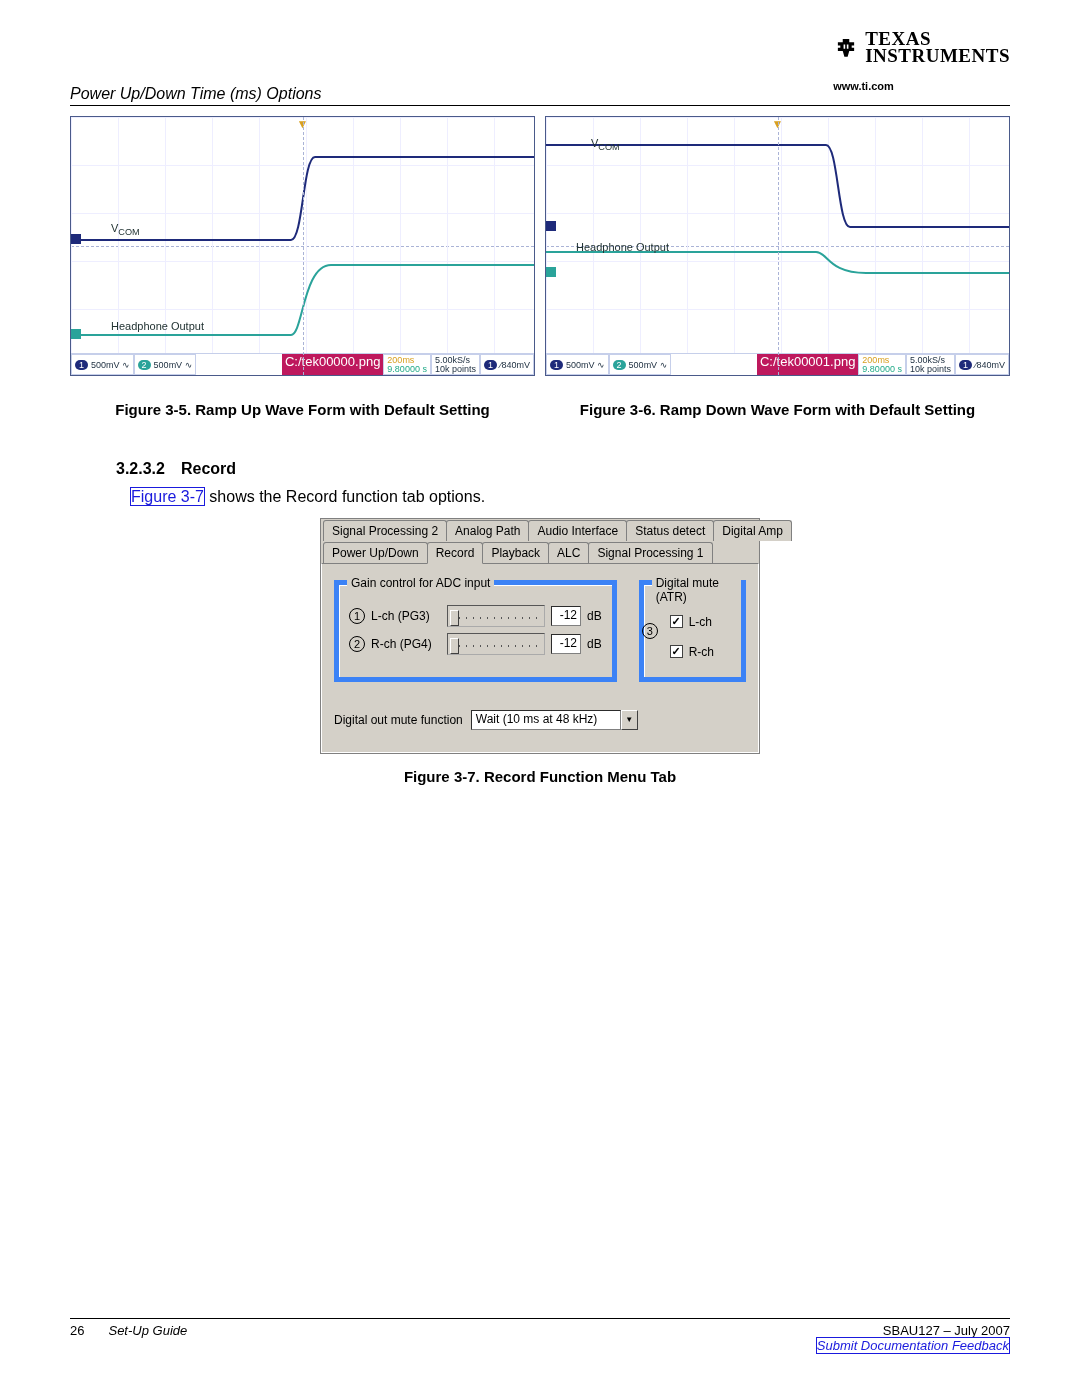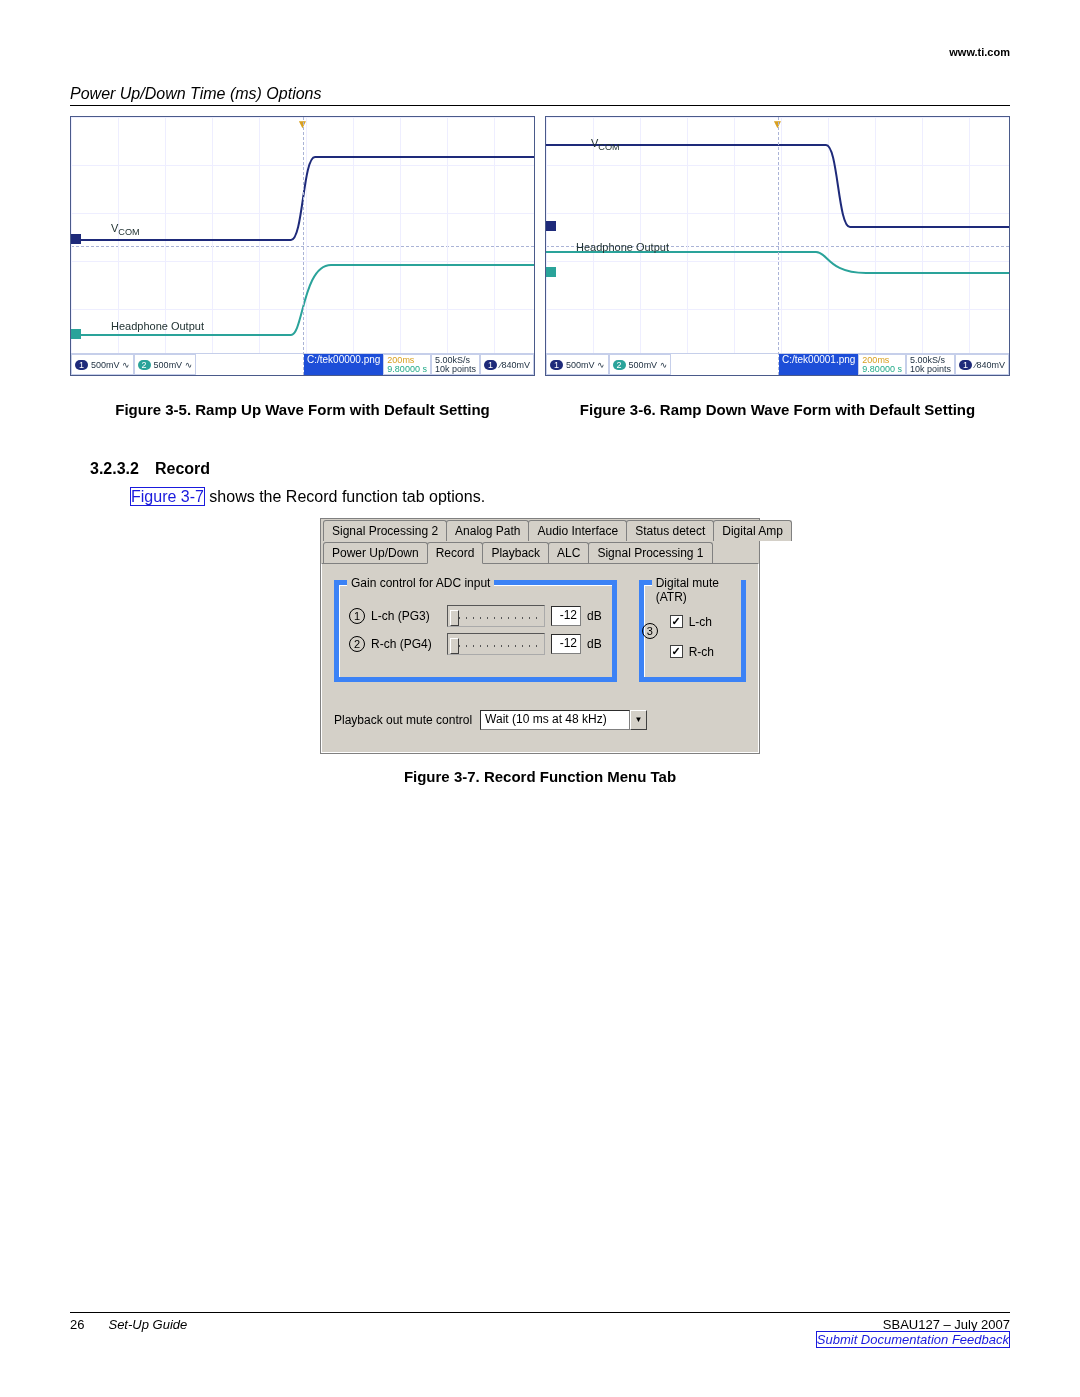--- a/index.html
+++ b/index.html
@@ -18,25 +18,25 @@
   .scope::after{content:"";position:absolute;top:0;bottom:0;left:50%;border-left:1px dashed #aab3d6}
   .scope .grat{position:absolute;inset:0;background-image:linear-gradient(to right,#eef 0 1px,transparent 1px 100%),linear-gradient(to bottom,#eef 0 1px,transparent 1px 100%);background-size:47px 48px;pointer-events:none}
   .trig-mark{position:absolute;top:0;left:50%;transform:translateX(-50%);font-size:12px;color:#d8a020}
   .wave{position:absolute;left:0;right:0;pointer-events:none}
   .lbl{position:absolute;font-size:11px;color:#233}
   .ch-tag{position:absolute;left:0;width:10px;height:10px}
   .scope-bottom{position:absolute;left:0;right:0;bottom:0;height:22px;display:flex;font-size:9px;color:#234;background:#fff;border-top:1px solid #c6cfea}
   .sb-seg{border:1px solid #c6cfea;padding:1px 3px;display:flex;align-items:center;white-space:nowrap}
   .sb-right{margin-left:auto;display:flex}
   .sb-num{background:#5a6aa3;color:#fff;border-radius:6px;padding:0 4px;margin-right:3px;font-size:9px}
-  .sb-black{background:#1d4ed8;color:#ccc;padding:1px 3px;font-size:10px;line-height:1.05}
+  .sb-black{background:#be185d;color:#ccc;padding:1px 3px;font-size:13px;line-height:1.05}
   .sb-orange{color:#d8a020}
   .fig-caps{display:flex;gap:10px;margin-top:25px}
   .fig-cap{flex:1;text-align:center;font-weight:bold;font-size:15px;line-height:1.25}
-  .sec-num-row{display:flex;gap:16px;margin-top:40px;margin-left:20px}
+  .sec-num-row{display:flex;gap:16px;margin-top:40px;margin-left:46px}
   .sec-num{font-weight:bold;font-size:16px}
   .sec-title{font-weight:bold;font-size:16px}
   .body-text{margin-top:10px;margin-left:60px;font-size:16px}
   .ref-link{color:#1a1add;text-decoration:none;border:1px solid #1a1add}
   .gui{width:440px;margin:12px auto 0 auto;background:#d4d0c8;border:1px solid #808080;font-family:Tahoma,Arial,sans-serif;font-size:12px;color:#000}
   .tab-row{display:flex;align-items:flex-end;height:22px;padding:0 2px;border-bottom:0}
   .tab{padding:3px 8px;border:1px solid #808080;border-bottom:none;background:#d4d0c8;margin-right:-1px;font-size:12px;white-space:nowrap;border-radius:3px 3px 0 0;cursor:default}
   .tab.active{background:#d4d0c8;position:relative;top:1px;border-bottom:1px solid #d4d0c8;z-index:2}
   .tab-body{border:1px solid #fff;border-top:1px solid #808080;padding:16px 12px 22px 12px;background:#d4d0c8}
   .panel-row{display:flex;gap:22px}
@@ -54,30 +54,39 @@
   .db{font-size:12px}
   .mute-fs .mute-row{display:flex;align-items:center;gap:6px;margin:16px 0 6px 16px}
   .mute-fs .callout-3{position:absolute;left:-2px;top:38px}
   .chk{width:13px;height:13px;border:1px solid #404040;background:#fff;display:inline-flex;align-items:center;justify-content:center;font-size:10px;font-weight:bold}
   .chk::before{content:"✓";font-size:11px;line-height:1;color:#000}
   .bottom-row{display:flex;align-items:center;gap:8px;margin-top:28px}
   .combo{display:flex}
   .combo-input{width:150px;height:20px;background:#fff;border:1px inset #808080;padding:1px 4px;font-size:12px}
   .combo-btn{width:17px;height:20px;background:#d4d0c8;border:1px solid #404040;border-top-color:#fff;border-left-color:#fff;display:flex;align-items:center;justify-content:center;font-size:8px}
   .fig-cap-7{text-align:center;font-weight:bold;font-size:15px;margin-top:14px}
-  .footer{position:absolute;left:70px;right:70px;bottom:50px;border-top:1px solid #000;padding-top:4px;display:flex;font-size:13px}
+  .footer{position:absolute;left:70px;right:70px;bottom:44px;border-top:1px solid #000;padding-top:4px;display:flex;font-size:13px}
   .pgnum{font-size:13px;margin-right:24px}
   .guide{font-style:italic;font-size:13px}
   .foot-right{margin-left:auto;text-align:right;font-size:13px}
   .feedback{color:#1a1add;text-decoration:none;border:1px solid #1a1add;font-style:italic}
 </style>
 </head>
 <body>
 
 <div class="logo-block">
+  <div class="logo-row">
+    <svg class="chip-icon" viewBox="0 0 32 32">
+        <path fill="#000" d="M6 10h6V6h8v4h6v4h-3v3h3v4h-6l-2 7h-4l-2-7H6v-4h3v-3H6z M13 13v5h2v-5z M17 13v5h2v-5z"></path>
+      </svg>
+    <div class="logo-text">
+      <span class="logo-top">TEXAS</span>
+      <span class="logo-bot">INSTRUMENTS</span>
+    </div>
+  </div>
   <div class="logo-url">www.ti.com</div>
 </div>
 
 <div class="section-header">Power Up/Down Time (ms) Options</div>
 
 <div class="scope-row">
 
   <div class="scope">
     <div class="grat"></div>
     <span class="trig-mark">▼</span>
@@ -196,21 +205,21 @@
           <span class="chk"></span>
           <span>L-ch</span>
         </div>
         <div class="mute-row">
           <span class="chk"></span>
           <span>R-ch</span>
         </div>
       </div>
     </div>
     <div class="bottom-row">
-      <span>Playback out mute control</span>
+      <span>Digital out mute function</span>
       <div class="combo">
         <div class="combo-input">Wait (10 ms at 48 kHz)</div>
         <div class="combo-btn">▼</div>
       </div>
     </div>
   </div>
 </div>
 
 <div class="fig-cap-7">Figure 3-7. Record Function Menu Tab</div>
 

